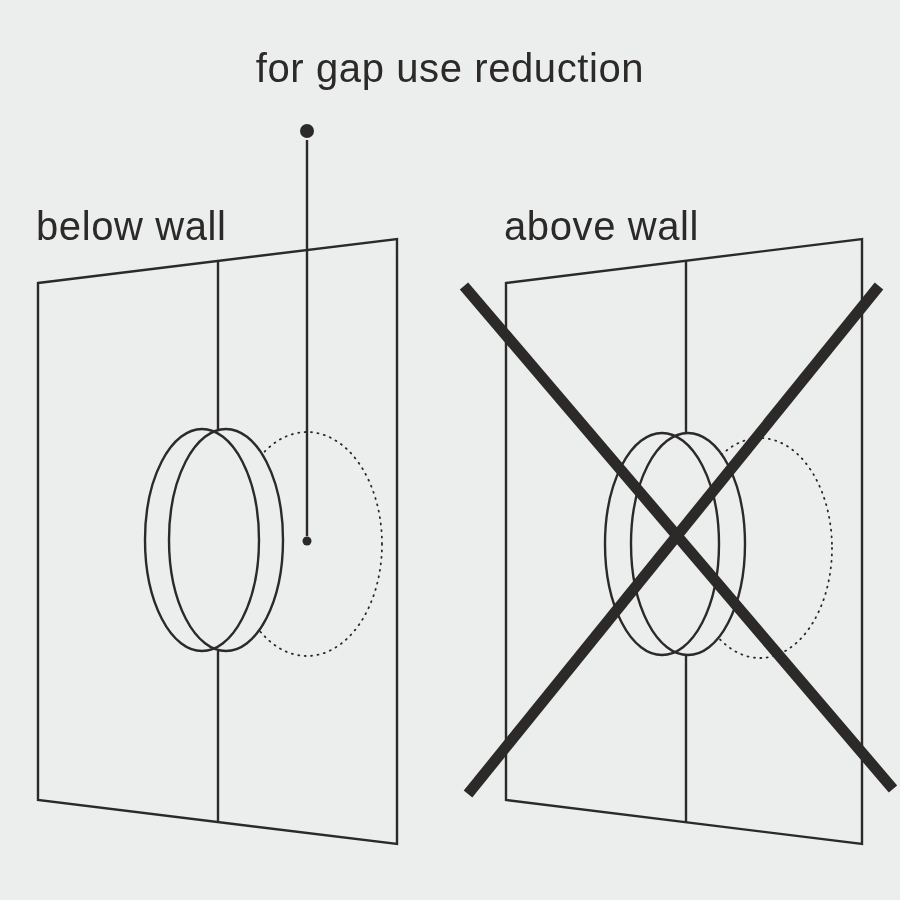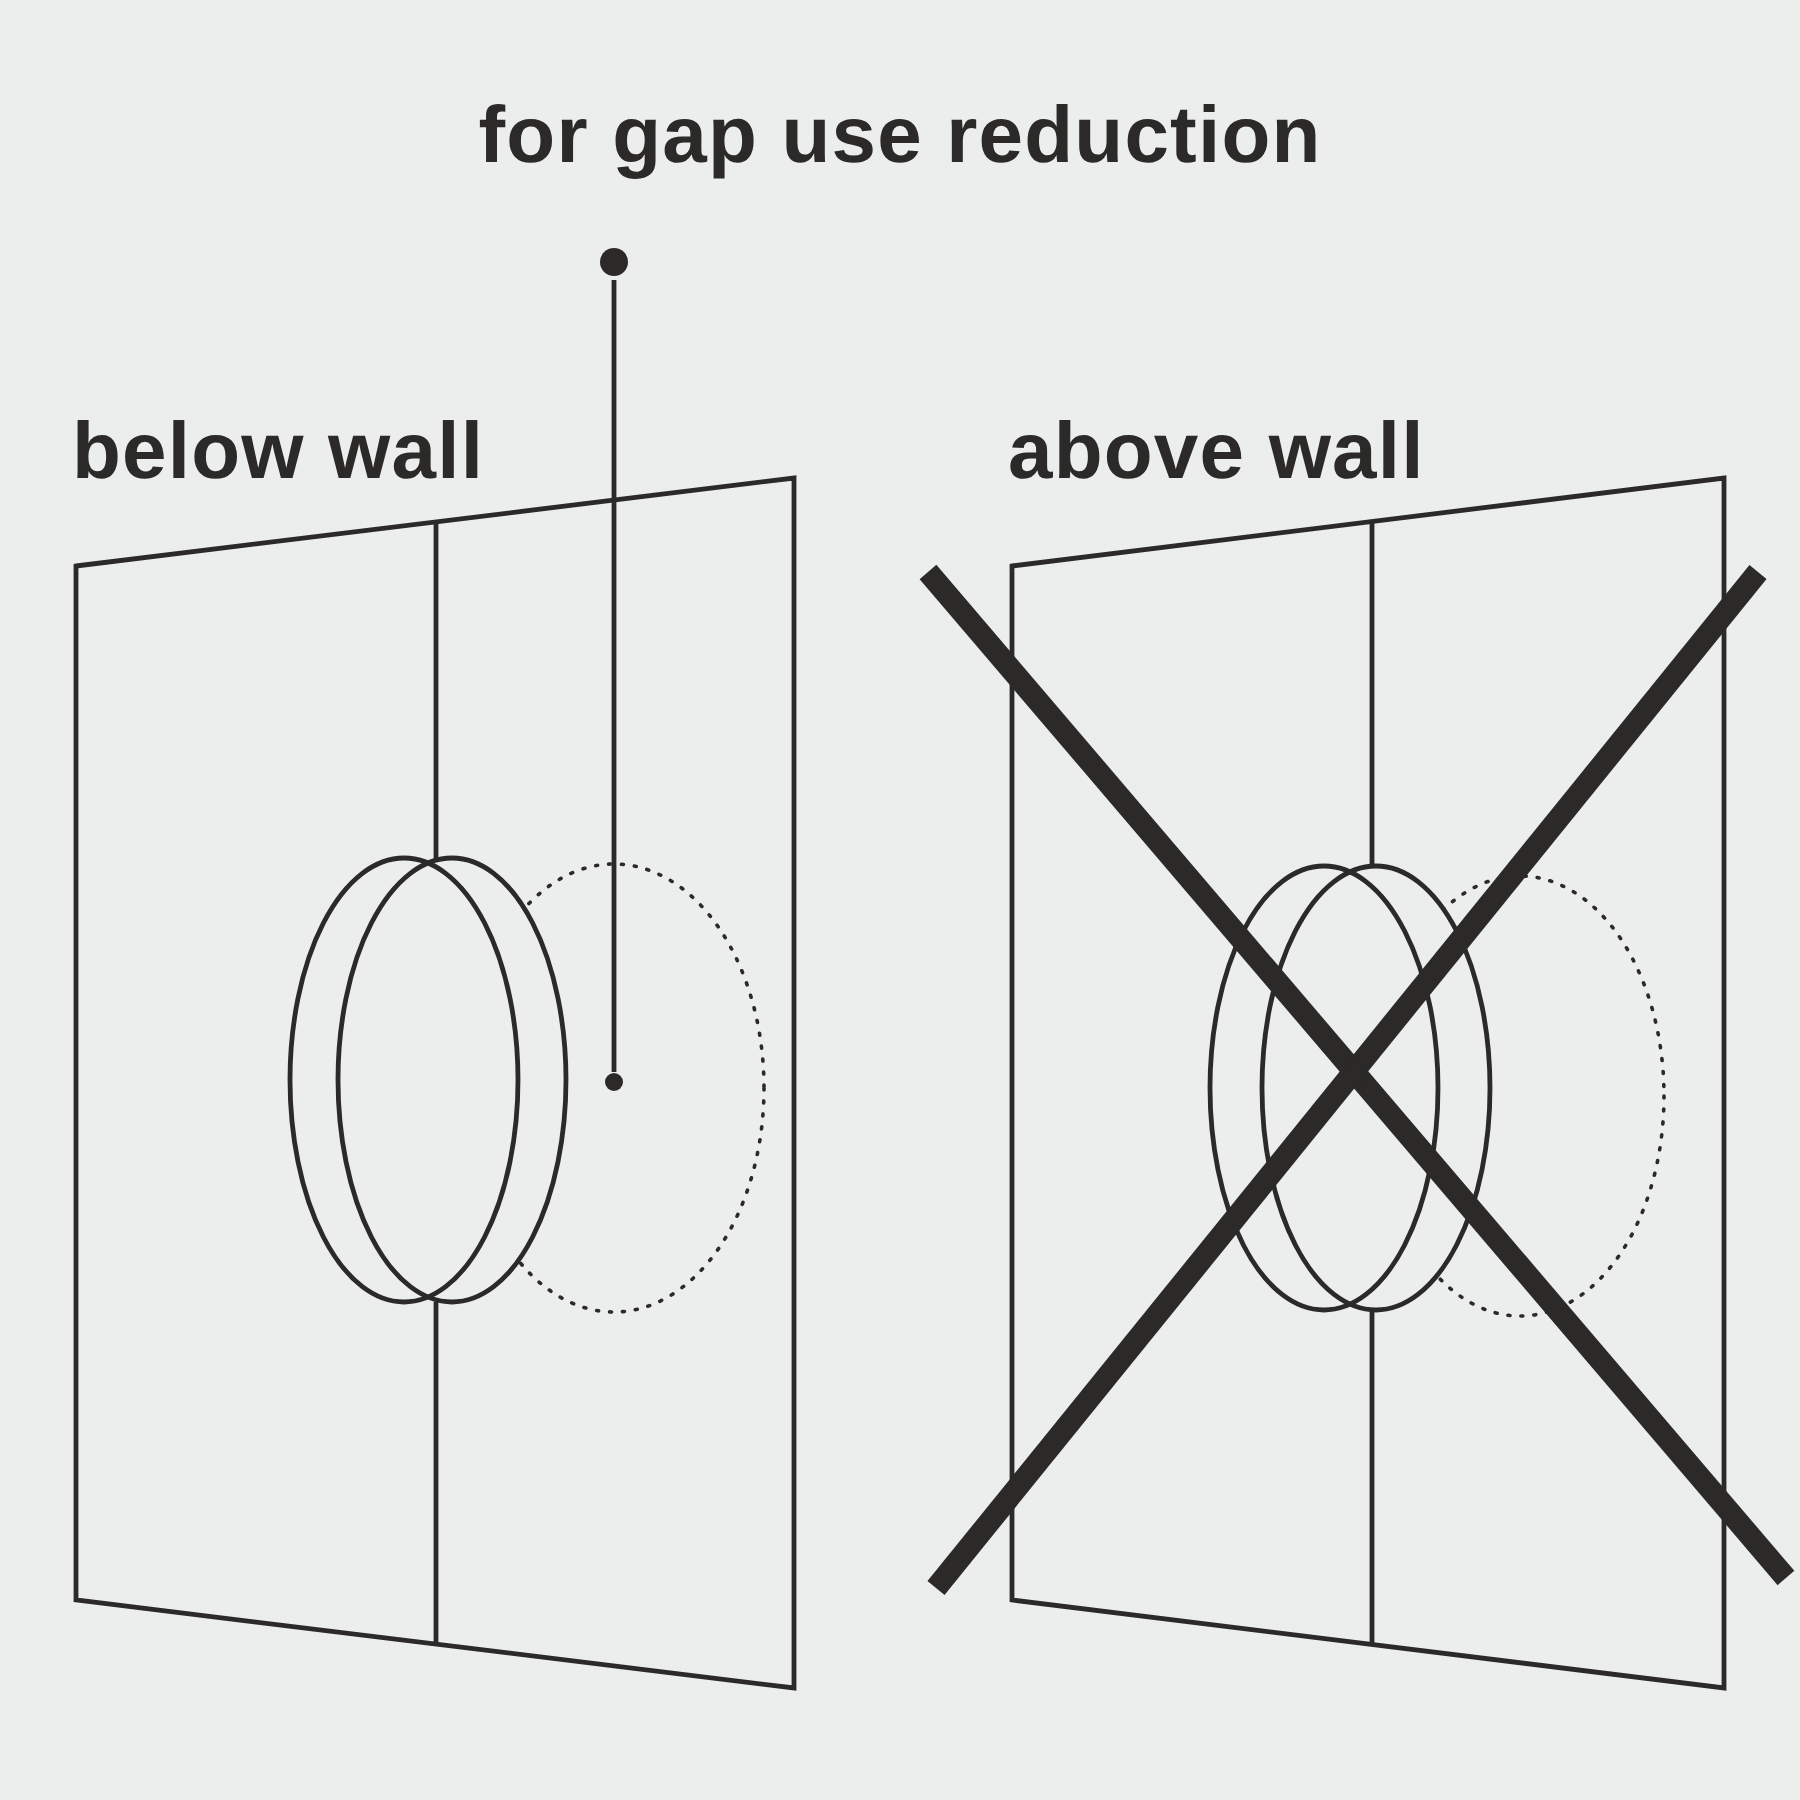--- a/index.html
+++ b/index.html
@@ -17,21 +17,21 @@
     width:900px;
     height:900px;
     background:var(--bg);
     overflow:hidden;
   }
   .stage svg{position:absolute;left:0;top:0;}
   .txt{
     position:absolute;
     color:var(--text);
     font-size:40px;
-    font-weight:700;
+    font-weight:400;
     letter-spacing:.6px;
     line-height:1;
     white-space:nowrap;
     user-select:none;
   }
   .title{
     left:0; right:0; top:48;
     top:48px;
     text-align:center;
   }

